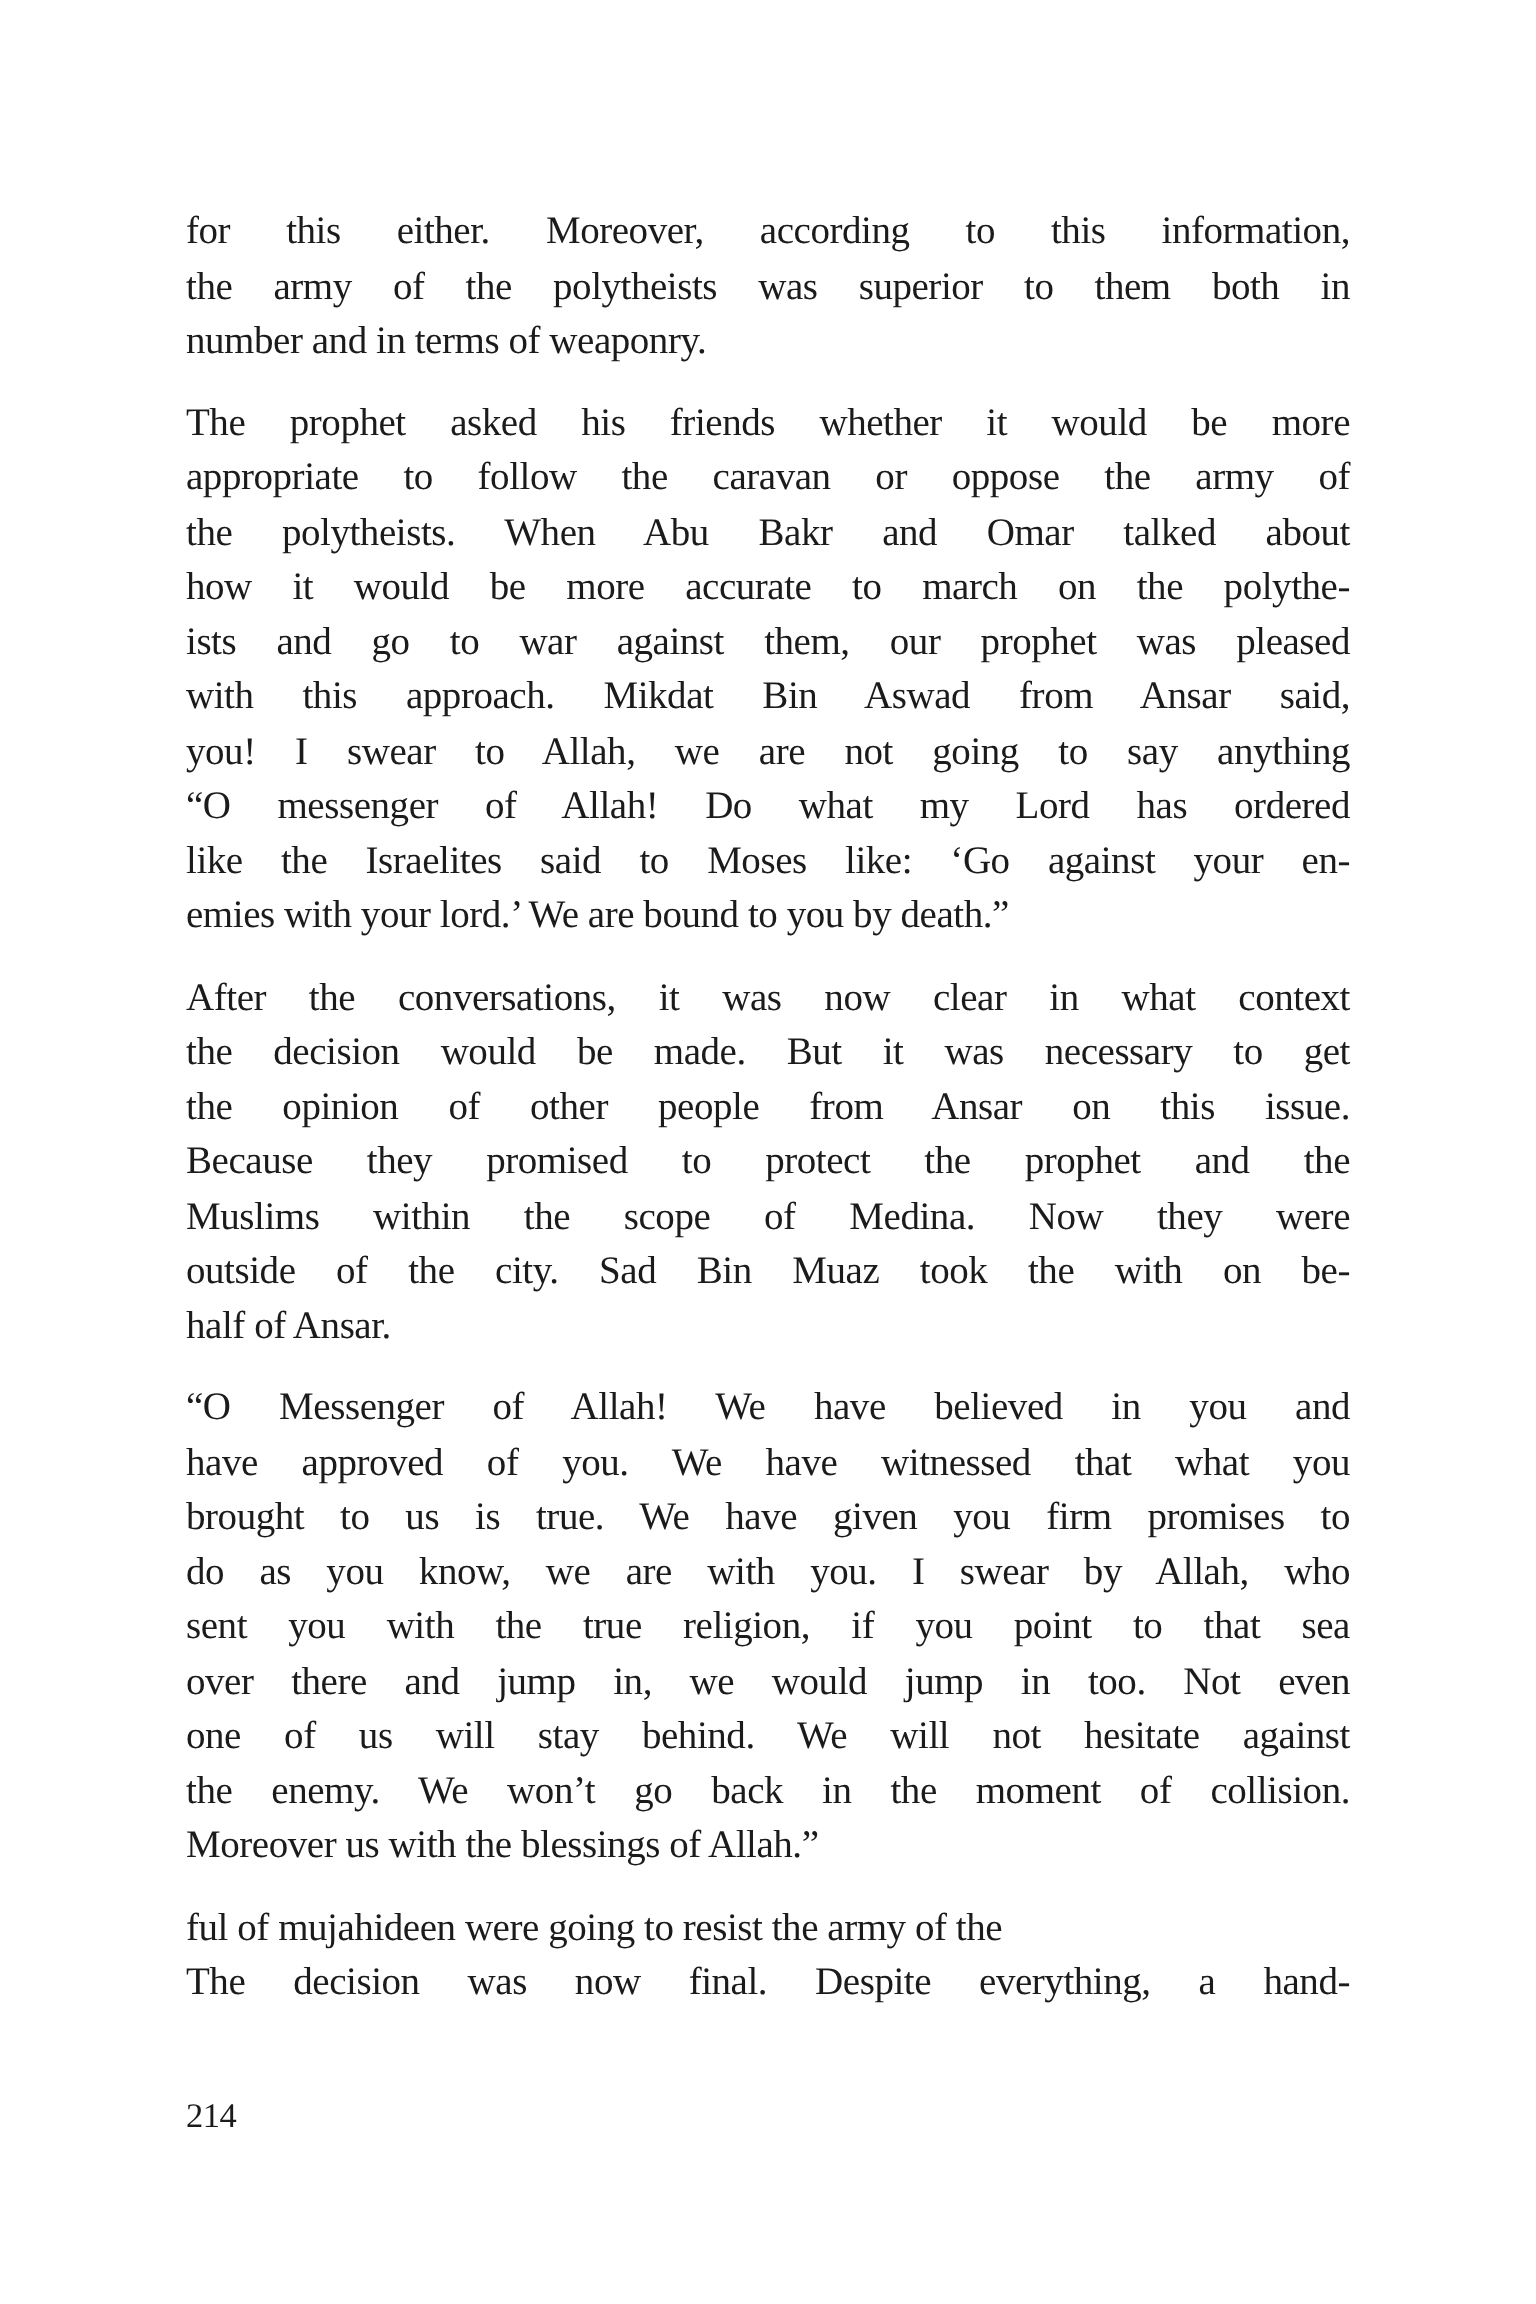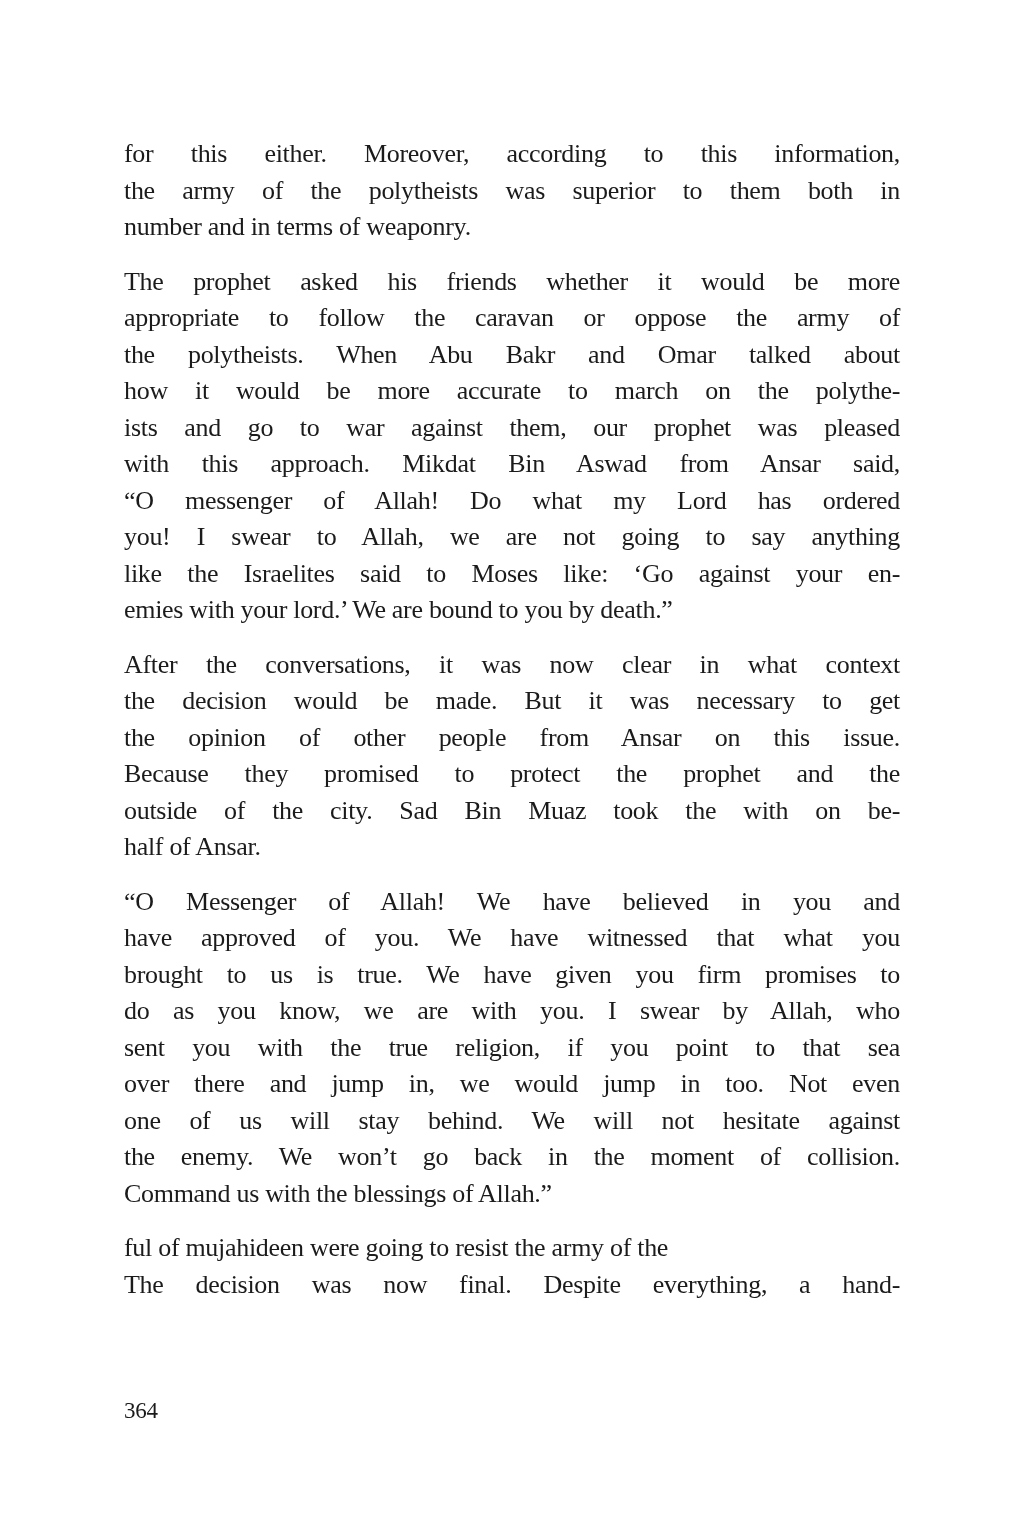--- a/index.html
+++ b/index.html
@@ -55,43 +55,44 @@
         <div class="line">the army of the polytheists was superior to them both in</div>
         <div class="line last">number and in terms of weaponry.</div>
       </div>
       <div class="para">
         <div class="line">The prophet asked his friends whether it would be more</div>
         <div class="line">appropriate to follow the caravan or oppose the army of</div>
         <div class="line">the polytheists. When Abu Bakr and Omar talked about</div>
         <div class="line">how it would be more accurate to march on the polythe-</div>
         <div class="line">ists and go to war against them, our prophet was pleased</div>
         <div class="line">with this approach. Mikdat Bin Aswad from Ansar said,</div>
+        <div class="line">you! I swear to Allah, we are not going to say anything</div>
         <div class="line">“O messenger of Allah! Do what my Lord has ordered</div>
-        <div class="line">you! I swear to Allah, we are not going to say anything</div>
         <div class="line">like the Israelites said to Moses like: ‘Go against your en-</div>
         <div class="line last">emies with your lord.’ We are bound to you by death.”</div>
       </div>
       <div class="para">
         <div class="line">After the conversations, it was now clear in what context</div>
         <div class="line">the decision would be made. But it was necessary to get</div>
         <div class="line">the opinion of other people from Ansar on this issue.</div>
         <div class="line">Because they promised to protect the prophet and the</div>
+        <div class="line">Muslims within the scope of Medina. Now they were</div>
         <div class="line">outside of the city. Sad Bin Muaz took the with on be-</div>
         <div class="line last">half of Ansar.</div>
       </div>
       <div class="para">
         <div class="line">“O Messenger of Allah! We have believed in you and</div>
         <div class="line">have approved of you. We have witnessed that what you</div>
         <div class="line">brought to us is true. We have given you firm promises to</div>
         <div class="line">do as you know, we are with you. I swear by Allah, who</div>
         <div class="line">sent you with the true religion, if you point to that sea</div>
         <div class="line">over there and jump in, we would jump in too. Not even</div>
         <div class="line">one of us will stay behind. We will not hesitate against</div>
         <div class="line">the enemy. We won’t go back in the moment of collision.</div>
-        <div class="line last">Command us with the blessings of Allah.”</div>
+        <div class="line last">Moreover us with the blessings of Allah.”</div>
       </div>
       <div class="para">
         <div class="line last">ful of mujahideen were going to resist the army of the</div>
         <div class="line">The decision was now final. Despite everything, a hand-</div>
       </div>
     </div>
-  <div class="page-number">364</div>
+  <div class="page-number">214</div>
 </div>
 
 </body></html>

